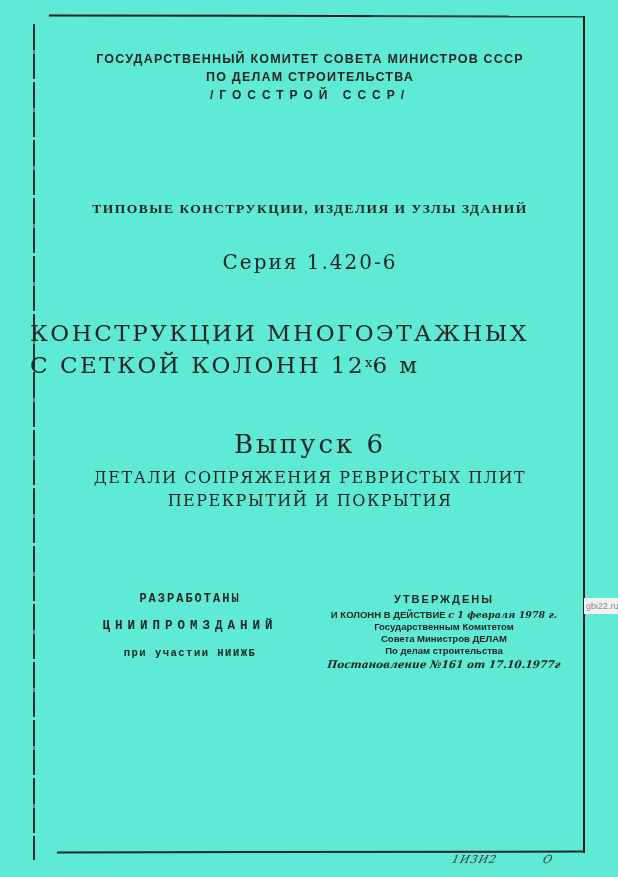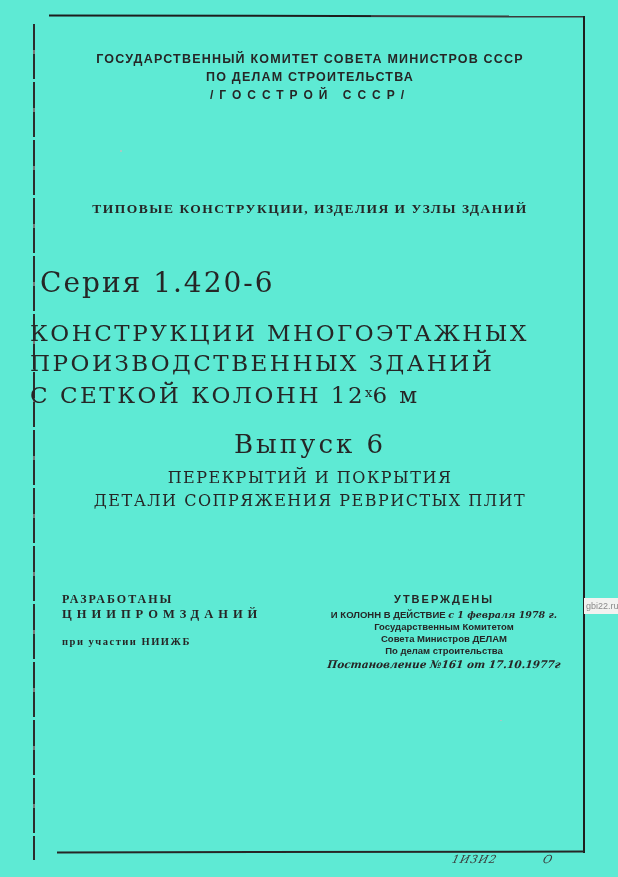--- a/index.html
+++ b/index.html
@@ -40,45 +40,45 @@
   .header .h-line{font-size:12.5px;letter-spacing:1.2px;margin-bottom:4px;}
   .header .h-gosstroy{font-size:12px;letter-spacing:6px;margin-top:3px;}
   
   .typ-block{
     position:absolute;left:40px;top:199px;width:540px;
     text-align:center;font-weight:bold;
     font-size:13.5px;letter-spacing:1.5px;line-height:19px;font-family:Liberation Serif, serif;
   }
   .series{
     position:absolute;left:40px;top:250px;width:540px;
-    font-size:28px;letter-spacing:2px;margin-top:16px;
+    text-align:center;font-size:20px;letter-spacing:2px;
   }
   
   .title{
     position:absolute;left:30px;top:318px;width:560px;
     text-align:left;font-size:23px;letter-spacing:2.5px;line-height:30px;
   }
   .title .dim-x{font-size:13px;vertical-align:6px;letter-spacing:0;}
   
   .issue-head{
     position:absolute;left:40px;top:429px;width:540px;
     text-align:center;font-size:26px;letter-spacing:3px;
   }
   .issue-sub{
     position:absolute;left:40px;top:466px;width:540px;
     text-align:center;font-size:16px;letter-spacing:1.5px;line-height:23px;
   }
   
   .developed{
     position:absolute;left:62px;top:592px;width:256px;
-    text-align:left;
-    font-family:Liberation Serif, serif;font-weight:bold;
+    text-align:center;
+    font-family:Liberation Mono, monospace;font-weight:bold;
   }
   .developed .d1{font-size:12px;letter-spacing:2px;}
-  .developed .d2{font-size:12.5px;letter-spacing:5px;}
+  .developed .d2{font-size:12.5px;letter-spacing:5px;margin-top:13px;}
   .developed .d3{font-size:10.5px;letter-spacing:1.5px;margin-top:14px;}
   
   .approved{
     position:absolute;left:318px;top:593px;width:252px;
     text-align:center;
     font-family:"Liberation Sans", sans-serif;font-weight:bold;
     font-size:9.5px;line-height:12px;
   }
   .approved .a1{font-size:11px;letter-spacing:2px;margin-bottom:4px;}
   .handwritten{
@@ -128,29 +128,28 @@
   </div>
 
   <div class="typ-block">
     <div>ТИПОВЫЕ КОНСТРУКЦИИ, ИЗДЕЛИЯ И УЗЛЫ ЗДАНИЙ</div>
   </div>
 
   <div class="series">Серия 1.420-6</div>
 
   <div class="title">
     <div>КОНСТРУКЦИИ МНОГОЭТАЖНЫХ</div>
-    <div>ПРОИЗВОДСТВЕННЫХ ЗДАНИЙ</div>
     <div><span>С СЕТКОЙ КОЛОНН 12</span><span class="dim-x">х</span><span>6 м</span></div>
   </div>
 
   <div class="issue-head">Выпуск 6</div>
 
   <div class="issue-sub">
+    <div>ДЕТАЛИ СОПРЯЖЕНИЯ РЕВРИСТЫХ ПЛИТ</div>
     <div>ПЕРЕКРЫТИЙ И ПОКРЫТИЯ</div>
-    <div>ДЕТАЛИ СОПРЯЖЕНИЯ РЕВРИСТЫХ ПЛИТ</div>
   </div>
 
   <div class="developed">
     <div class="d1">РАЗРАБОТАНЫ</div>
     <div class="d2">ЦНИИПРОМЗДАНИЙ</div>
     <div class="d3">при участии НИИЖБ</div>
   </div>
 
   <div class="approved">
     <div class="a1">УТВЕРЖДЕНЫ</div>

